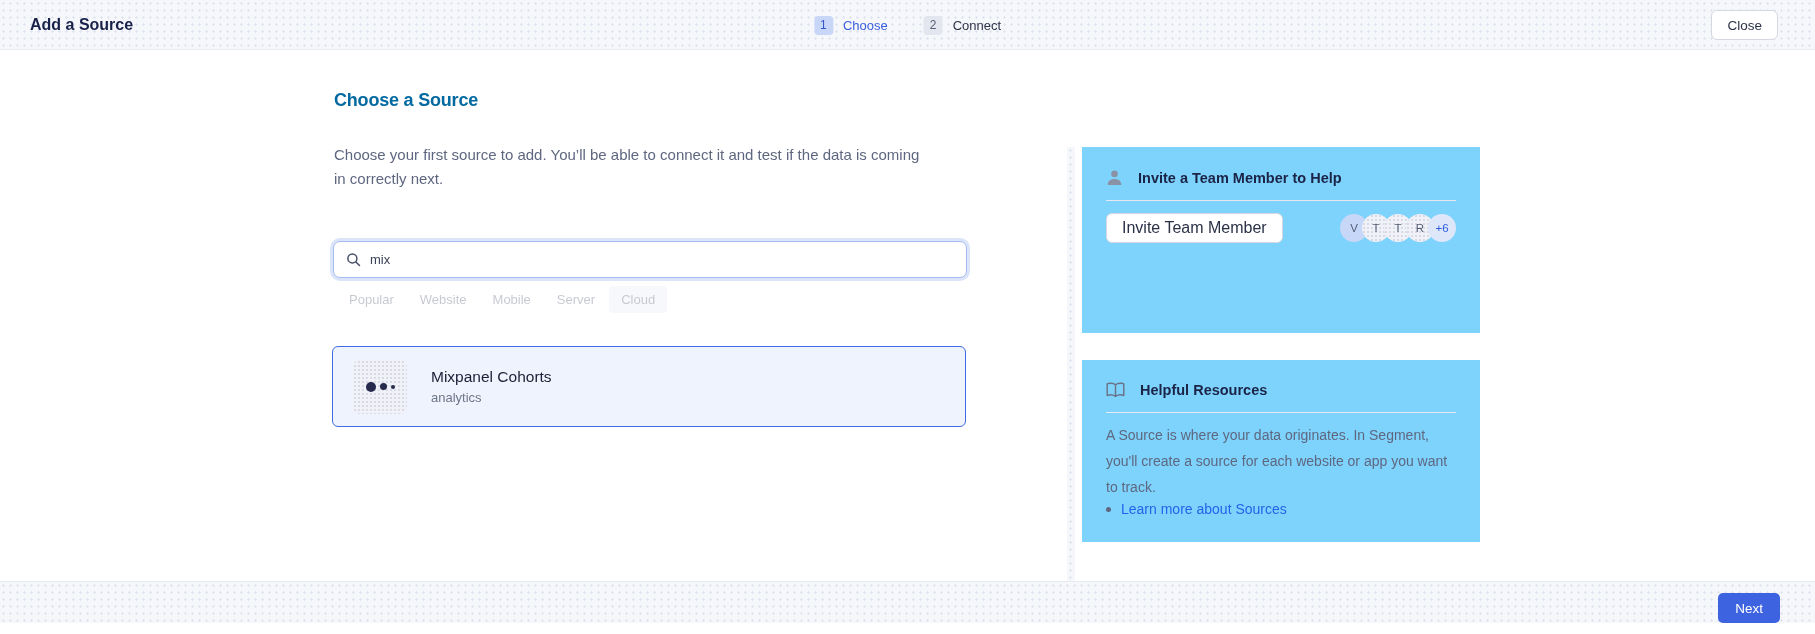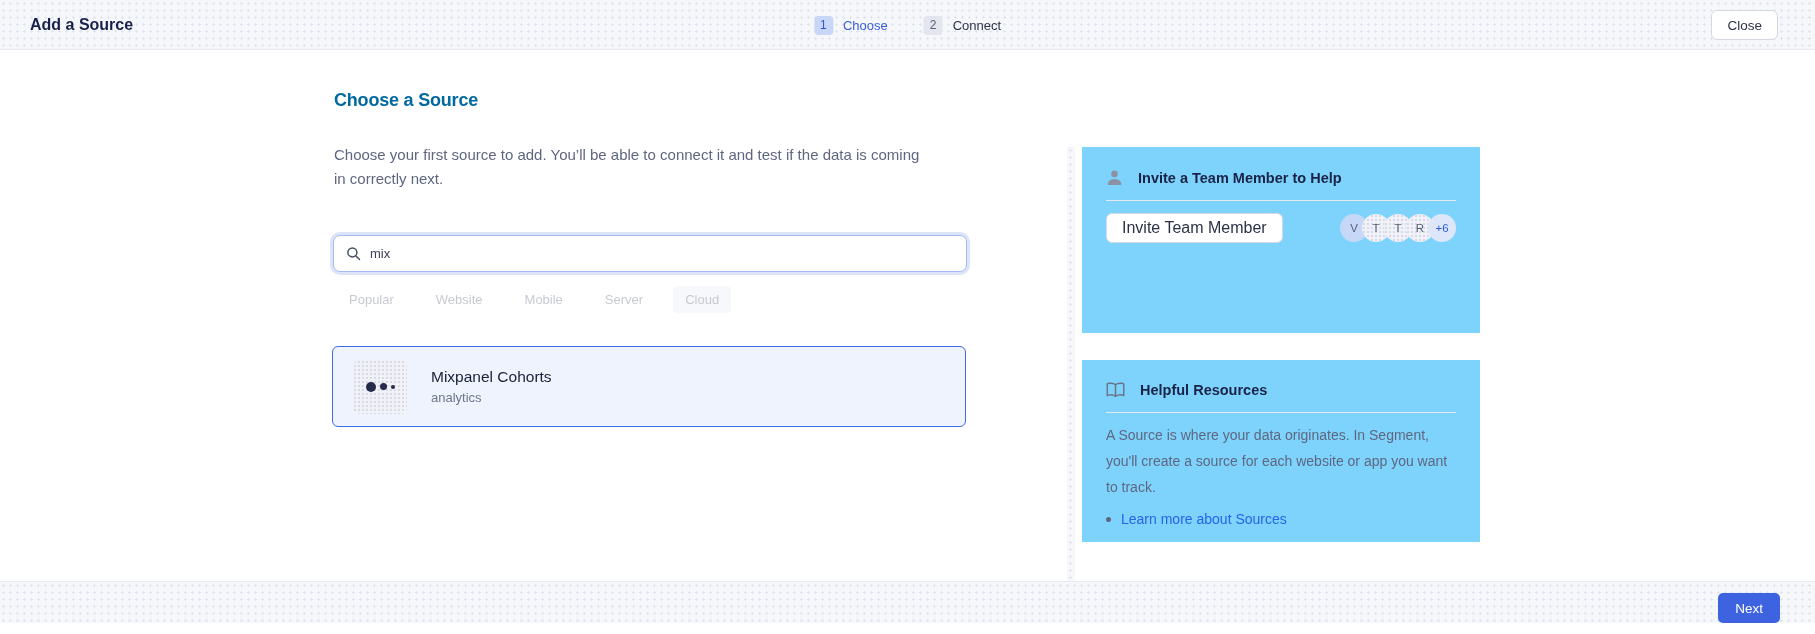--- a/index.html
+++ b/index.html
@@ -28,24 +28,24 @@
   .step-num.inactive { background:#e4e6ef; color:#5a6175; }
   .step-label.active { color:#3a60dd; font-weight:500; }
   .step-label.inactive { color:#2d3348; font-weight:500; }
   .step-gap { width:16px; }
   .close-btn { position:absolute; right:37px; top:10px; height:30px; padding:0 15px; background:#fff; border:1px solid #d5d8e3; border-radius:6px; font-size:13.5px; color:#2b3247; font-family:inherit; cursor:pointer; }
 
   
   .main-heading { position:absolute; left:334px; top:90px; font-size:18px; font-weight:700; color:#0369a1; letter-spacing:-0.2px; }
   .main-desc { position:absolute; left:334px; top:143px; width:600px; font-size:15px; line-height:24px; color:#5f6780; }
 
-  .search-box { position:absolute; left:333px; top:235px; width:634px; height:37px; background:#fff; border:1px solid #a5bbf2; border-radius:7px; box-shadow:0 0 0 3px #dce4f9; display:flex; align-items:center; padding:0 12px; gap:9px; }
+  .search-box { position:absolute; left:333px; top:241px; width:634px; height:37px; background:#fff; border:1px solid #a5bbf2; border-radius:7px; box-shadow:0 0 0 3px #dce4f9; display:flex; align-items:center; padding:0 12px; gap:9px; }
   .search-box input { flex:1; border:none; outline:none; background:transparent; font-size:13px; color:#3a4056; font-family:inherit; }
 
-  .tabs { position:absolute; left:337px; top:286px; display:flex; align-items:center; gap:18px; opacity:0.3; }
+  .tabs { position:absolute; left:337px; top:286px; display:flex; align-items:center; gap:2px; opacity:0.3; }
   .tab { border:none; background:transparent; padding:6px 12px; font-size:13px; color:#474e66; font-weight:500; border-radius:4px; font-family:inherit; cursor:pointer; }
   .tab.pill { background:#e7e9f3; }
 
   .result-card { position:absolute; left:332px; top:346px; width:634px; height:81px; background:#eff3fd; border:1px solid #416be2; border-radius:6px; display:flex; align-items:center; padding:0 20px; gap:24px; cursor:pointer; }
   .logo-tile { width:54px; height:54px; border-radius:7px; display:flex; align-items:center; justify-content:center; gap:4px; }
   .logo-tile .d1 { width:10px; height:10px; border-radius:50%; background:#262b4e; }
   .logo-tile .d2 { width:7px; height:7px; border-radius:50%; background:#262b4e; }
   .logo-tile .d3 { width:4px; height:4px; border-radius:50%; background:#262b4e; }
   .result-name { font-size:15.5px; font-weight:500; color:#1a2036; }
   .result-cat { font-size:13px; color:#6e7689; margin-top:4px; }
@@ -59,21 +59,21 @@
   .side-title { font-size:14.5px; font-weight:600; color:#1b2347; }
   .side-divider { border:none; border-top:1px solid #e5e8f0; margin-top:14px; }
   .side-body { font-size:14px; line-height:26px; color:#5f6780; margin-top:9px; }
   .invite-row { display:flex; align-items:center; justify-content:space-between; margin-top:12px; }
   .invite-btn { height:30px; padding:0 15px; background:#fff; border:1px solid #d5d8e3; border-radius:6px; font-size:16px; color:#2b3247; font-family:inherit; cursor:pointer; }
   .avatars { display:flex; align-items:center; }
   .avatar { width:28px; height:28px; border-radius:50%; display:flex; align-items:center; justify-content:center; font-size:11.5px; color:#555e76; margin-left:-6px; }
   .avatar:first-child { margin-left:0; }
   .avatar.av-blue { background:#c6d7f8; }
   .avatar.av-more { background:#dee6f9; color:#2b5ce0; font-weight:500; }
-  .res-list { list-style:none; margin-top:11px; }
+  .res-list { list-style:none; margin-top:1px; }
   .res-list li { display:flex; align-items:center; gap:10px; font-size:14px; }
   .bullet { width:5px; height:5px; border-radius:50%; background:#5f6780; flex:none; }
   .res-link { color:#2563eb; text-decoration:none; cursor:pointer; }
 
   
   .bottombar { position:absolute; left:0; right:0; top:581px; height:42px; border-top:1px solid #e8eaf2; }
   .next-btn { position:absolute; right:35px; top:11px; height:30px; padding:0 17px; background:#3e63e0; border:none; border-radius:5px; color:#fff; font-size:13.5px; font-weight:500; font-family:inherit; cursor:pointer; }
 
   .icon { flex:none; display:inline-flex; }
 </style>

